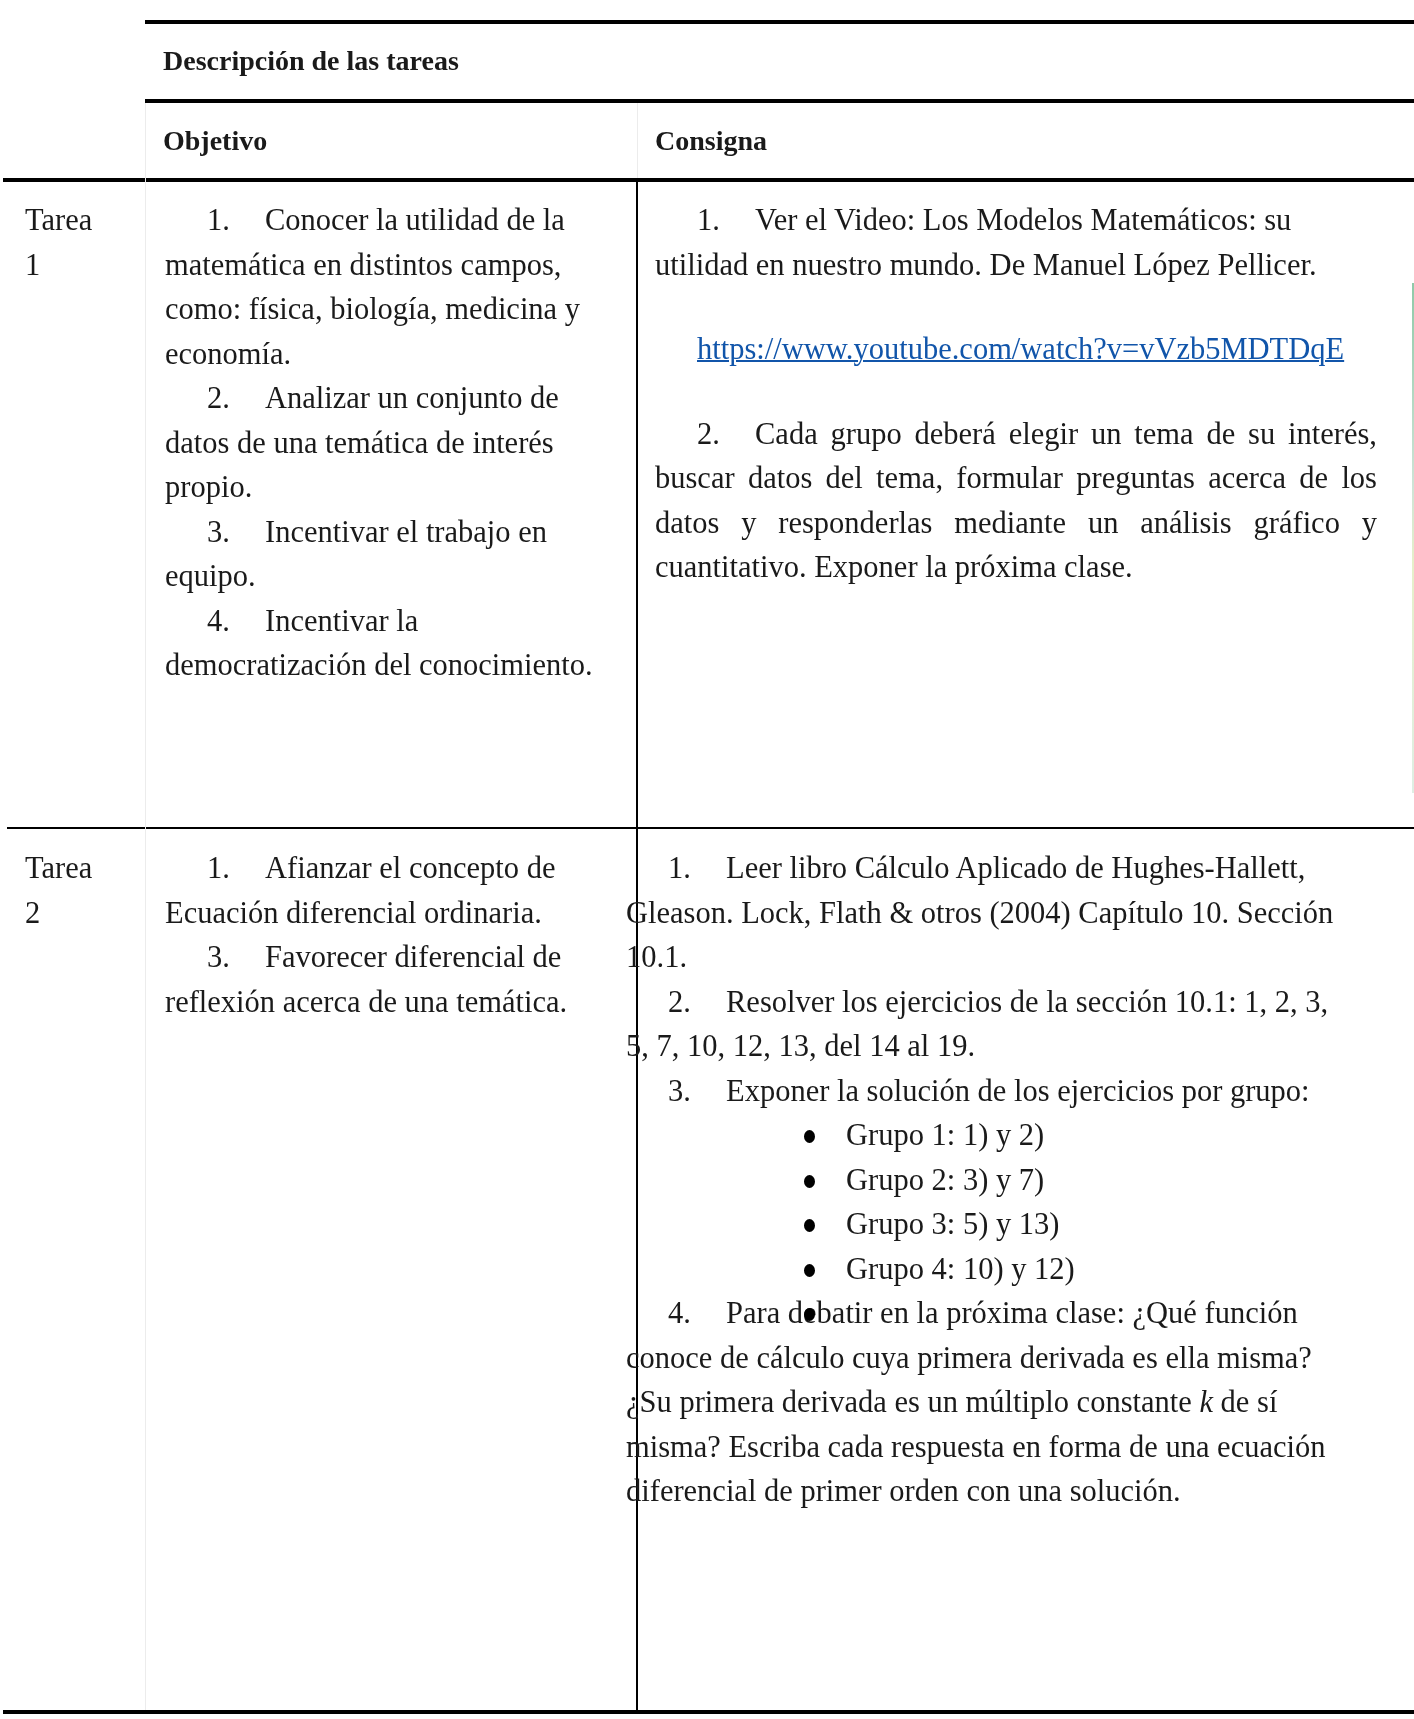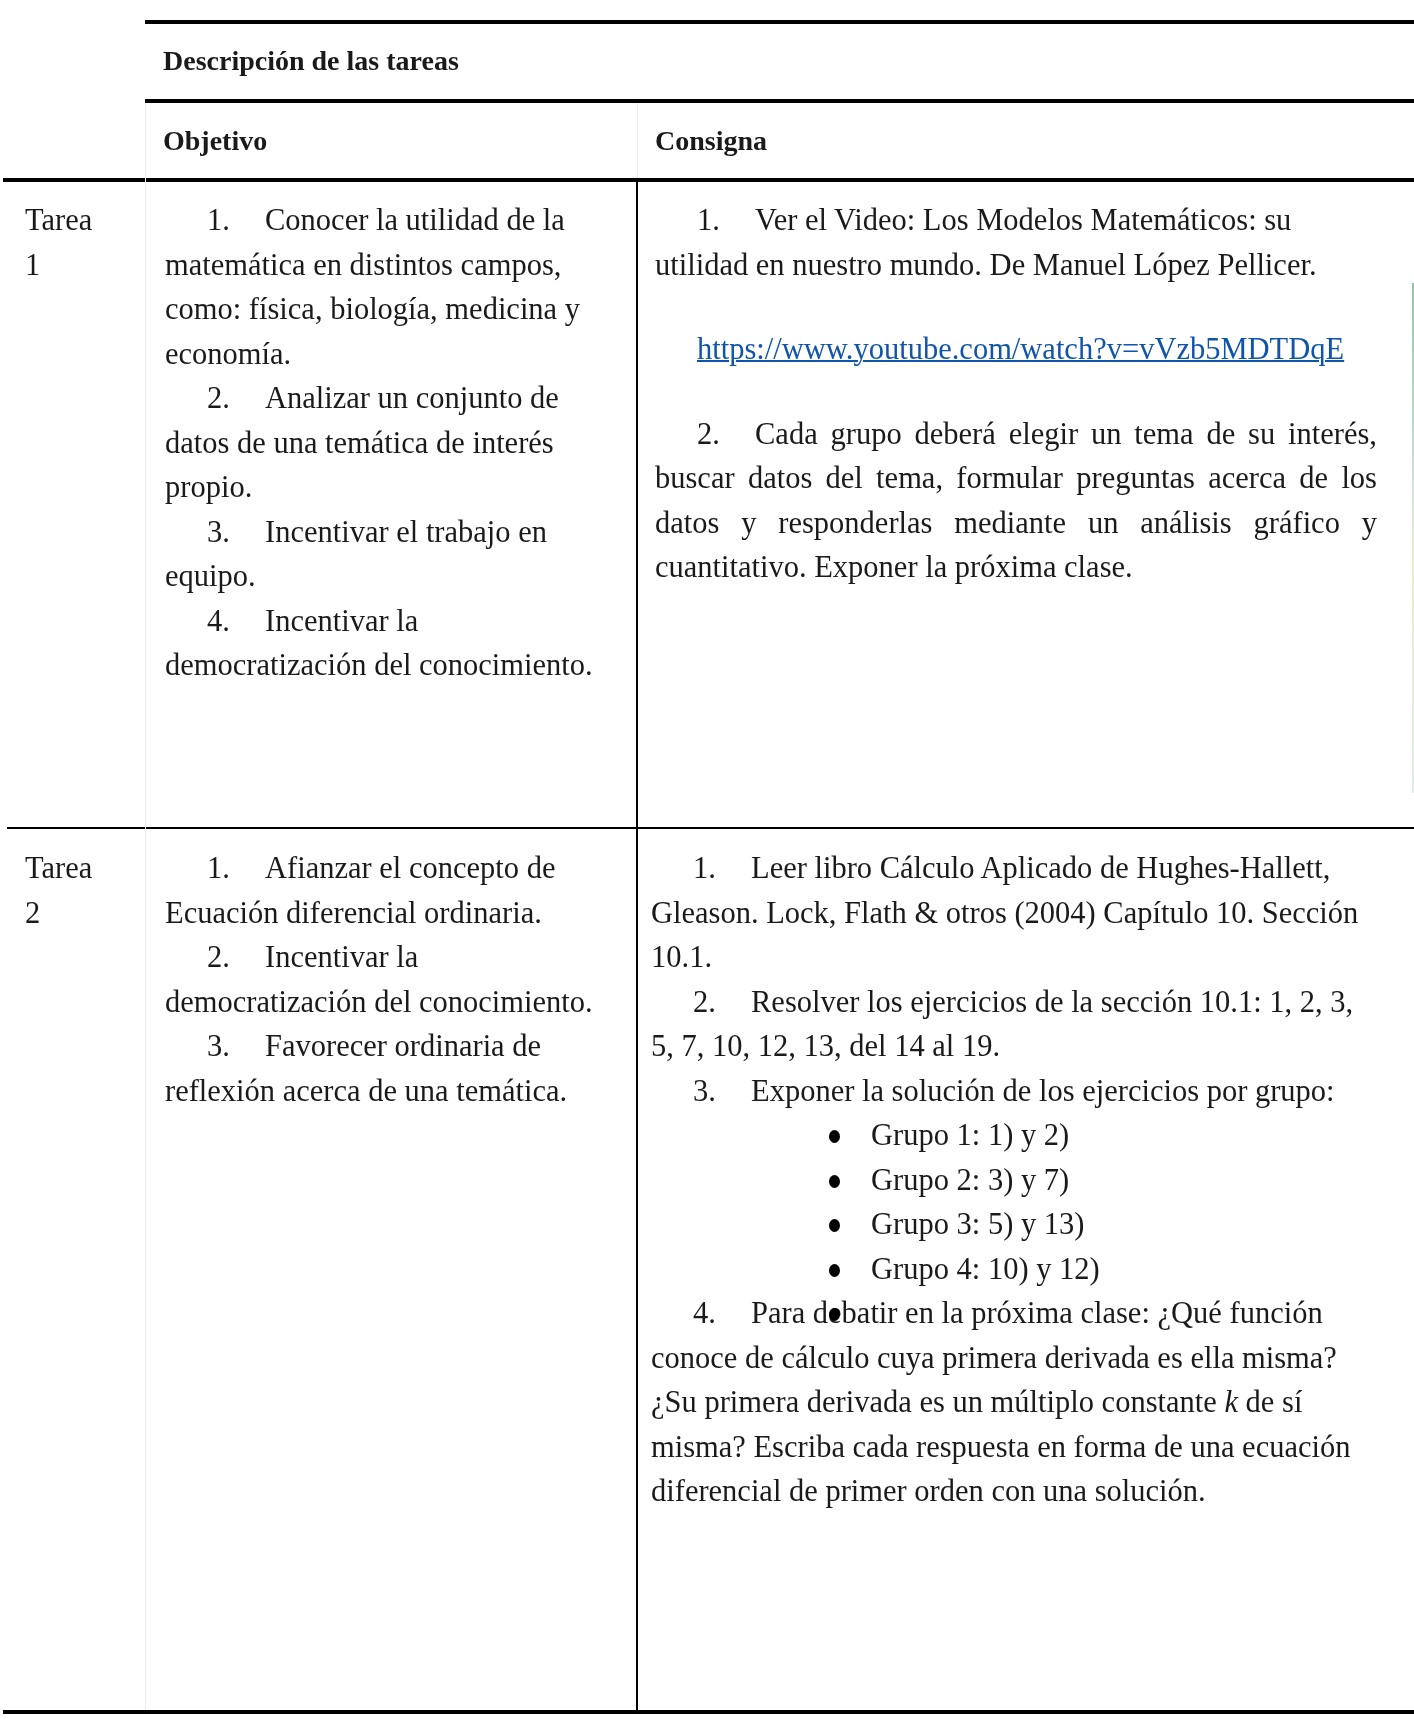--- a/index.html
+++ b/index.html
@@ -67,25 +67,24 @@
     <p class="just"><span class="ind"></span><span class="num">2.</span><span>Cada grupo deberá elegir un tema de su interés, buscar datos del tema, formular preguntas acerca de los datos y responderlas mediante un análisis gráfico y cuantitativo. Exponer la próxima clase.</span></p>
   </div>
 
   <div class="cell" style="left:25px; top:846px; width:100px;">
     <p>Tarea</p>
     <p>2</p>
   </div>
 
   <div class="cell" style="left:165px; top:846px; width:460px;">
     <p><span class="ind"></span><span class="num">1.</span><span>Afianzar el concepto</span> <span>de Ecuación diferencial ordinaria.</span></p>
-    <p><span class="ind"></span><span class="num">2.</span><span>Incentivar la</span> <span>democratización del conocimiento.</span></p>
-    <p><span class="ind"></span><span class="num">3.</span><span>Favorecer ordinaria</span> <span>de reflexión acerca de una temática.</span></p>
+    <p><span class="ind"></span><span class="num">3.</span><span>Favorecer diferencial</span> <span>de reflexión acerca de una temática.</span></p>
   </div>
 
-  <div class="cell" style="left:651px; top:846px; width:730px;">
+  <div class="cell" style="left:626px; top:846px; width:730px;">
     <p><span class="ind"></span><span class="num">1.</span><span>Leer libro Cálculo Aplicado de Hughes-Hallett, Gleason. Lock, Flath &amp; otros (2004) Capítulo 10. Sección 10.1.</span></p>
     <p><span class="ind"></span><span class="num">2.</span><span>Resolver los ejercicios de la sección 10.1: 1, 2, 3, 5, 7, 10, 12, 13, del 14 al 19.</span></p>
     <p><span class="ind"></span><span class="num">3.</span><span>Exponer la solución de los ejercicios por grupo:</span></p>
     <ul class="bullets">
       <li><span class="dot"></span><span>Grupo 1: 1) y 2)</span></li>
       <li><span class="dot"></span><span>Grupo 2: 3) y 7)</span></li>
       <li><span class="dot"></span><span>Grupo 3: 5) y 13)</span></li>
       <li><span class="dot"></span><span>Grupo 4: 10) y 12)</span></li>
       <li><span class="dot"></span></li>
     </ul>

